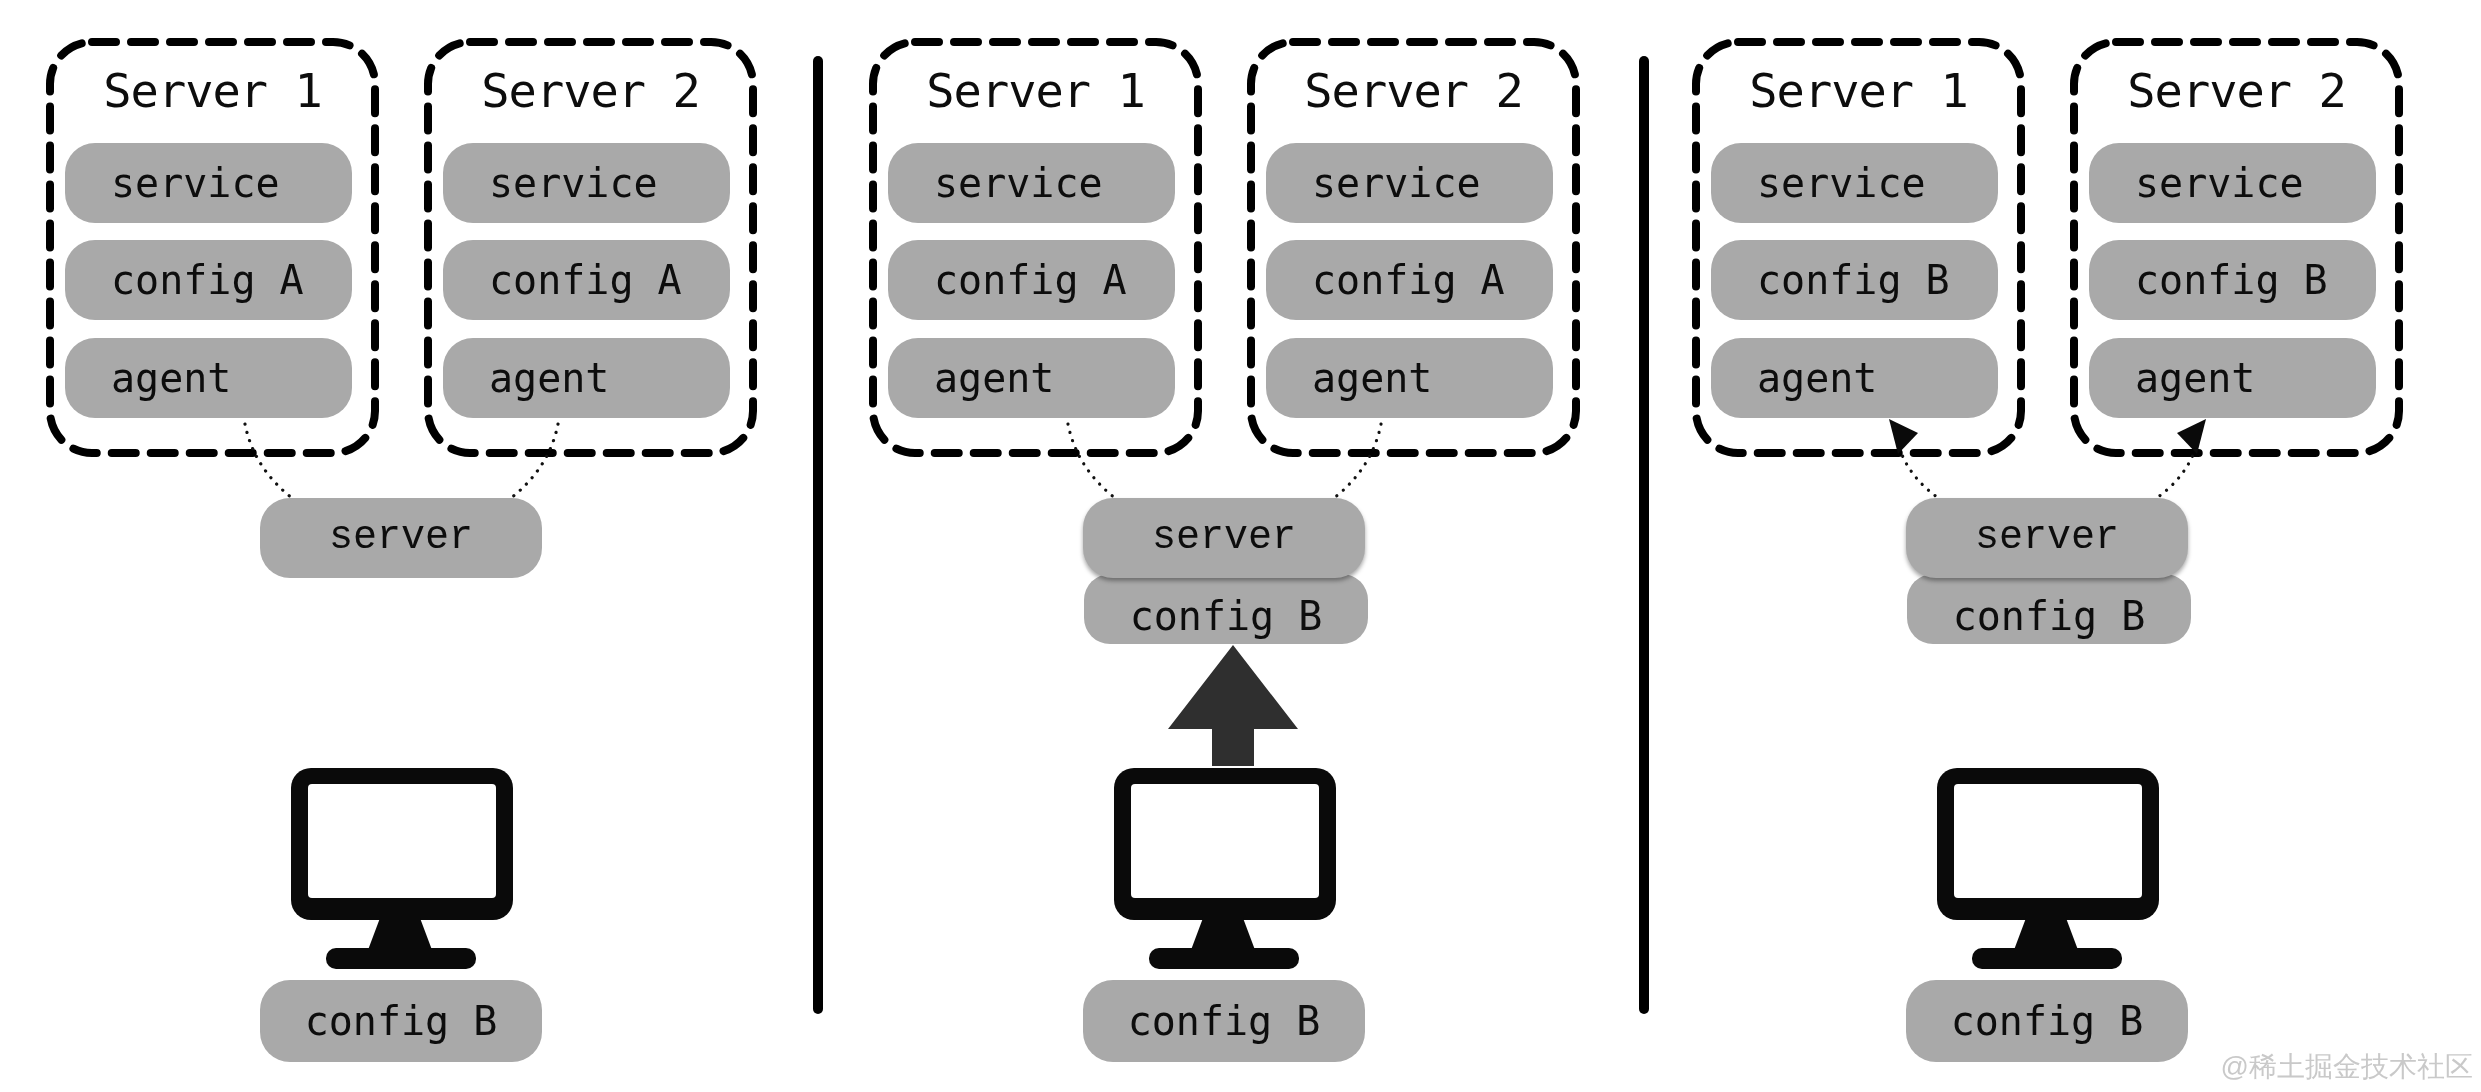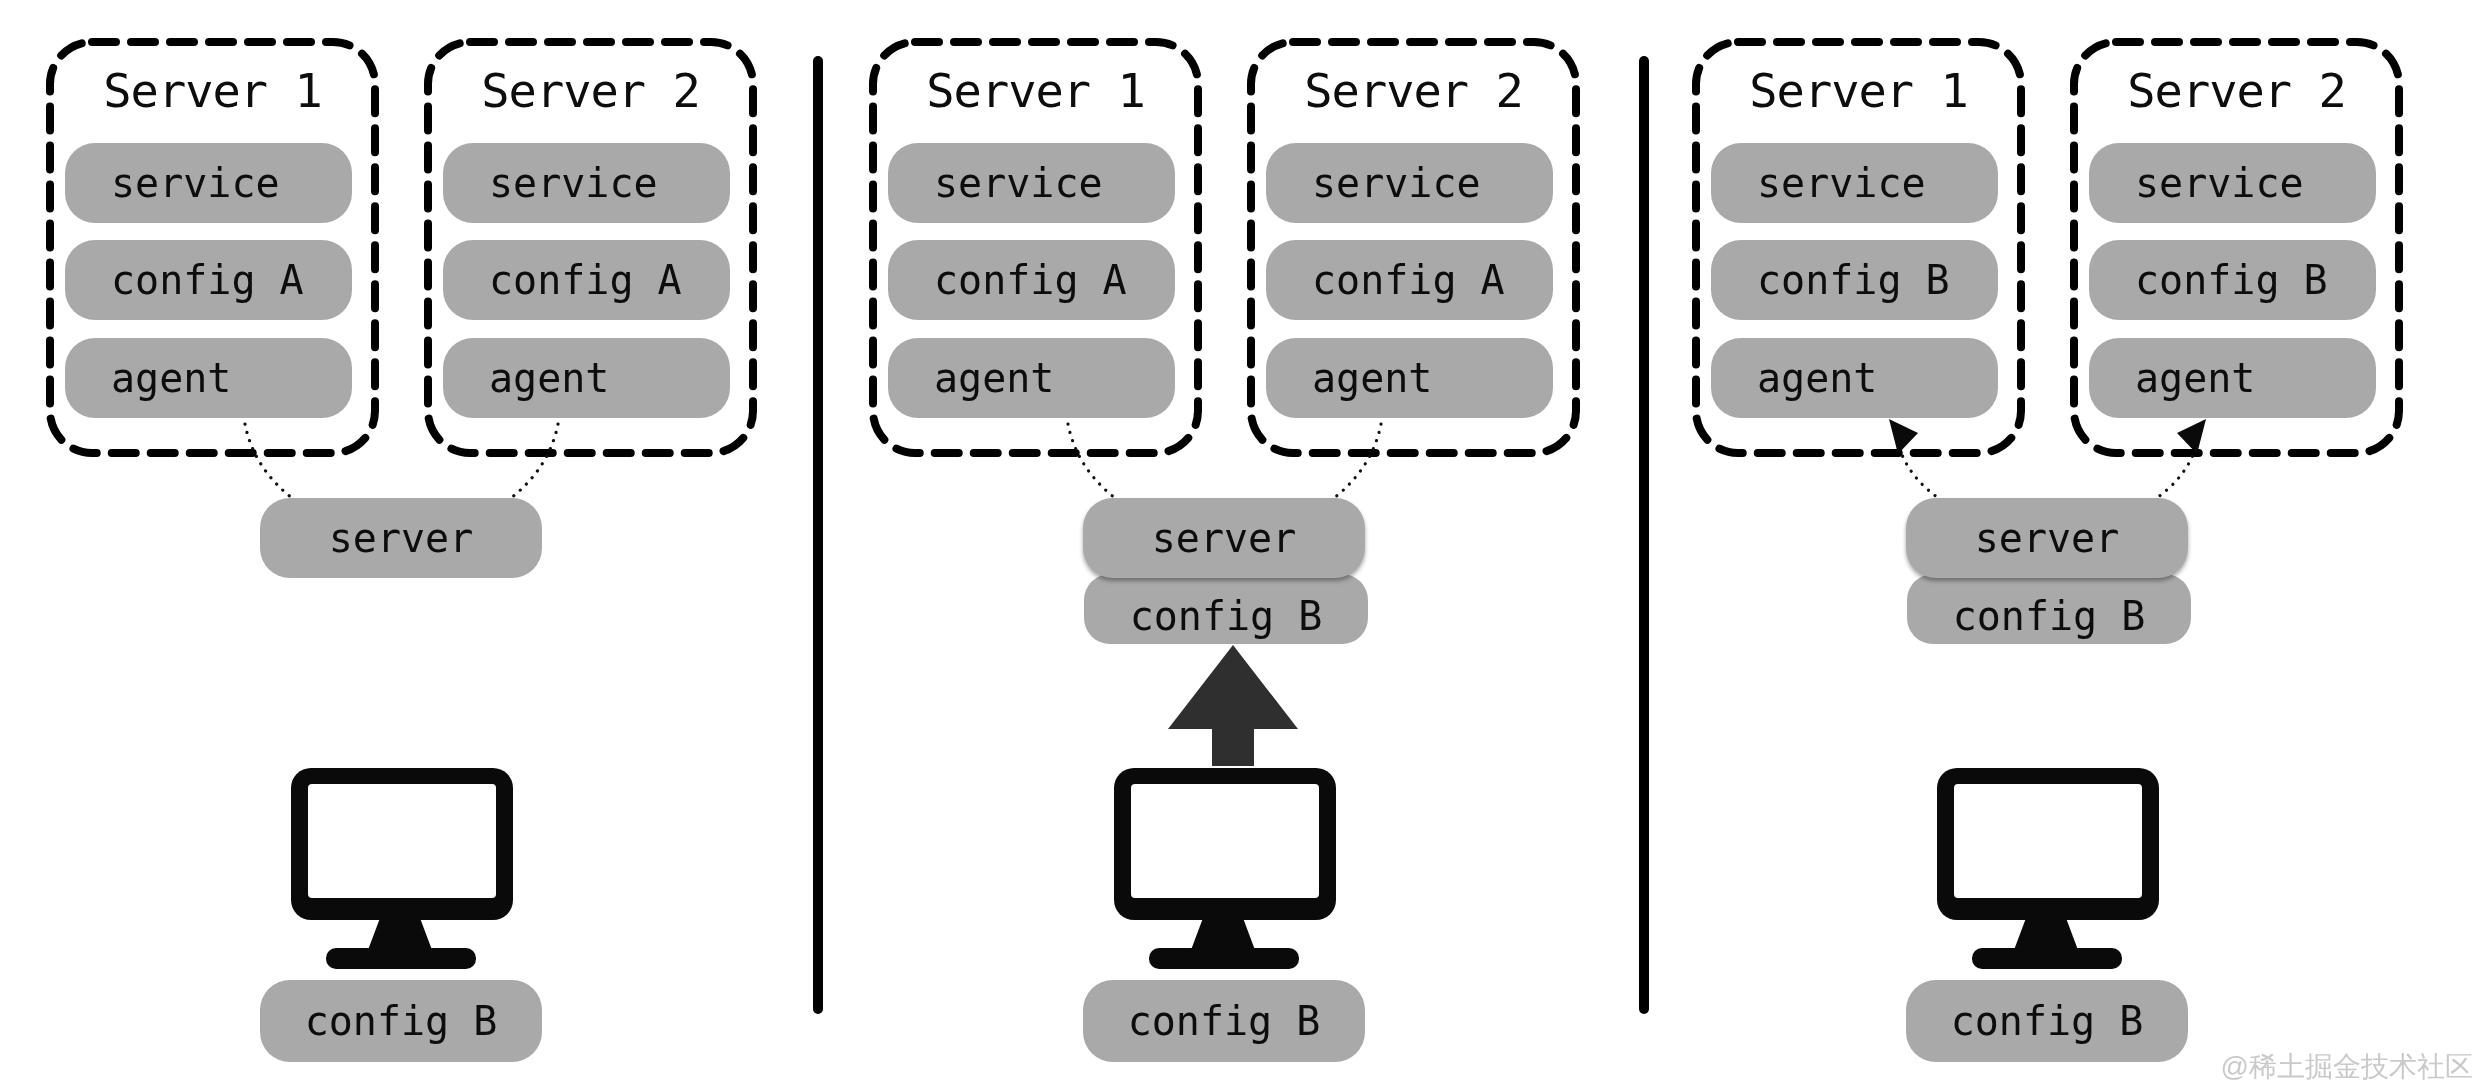--- a/index.html
+++ b/index.html
@@ -21,20 +21,21 @@
     position:absolute;width:287px;height:80px;line-height:80px;
     background:#a9a9a9;border-radius:30px;color:#0d0d0d;
     font-size:40px;padding-left:46px;box-sizing:border-box;
     white-space:nowrap;
   }
   .server-pill{
     position:absolute;left:260px;top:498px;width:282px;height:80px;line-height:80px;
     background:#a9a9a9;border-radius:30px;color:#0d0d0d;font-size:40px;
     text-align:center;z-index:3;box-shadow:0 3px 4px rgba(0,0,0,0.35);
     white-space:nowrap;
+    font-family:Liberation Mono, monospace;
   }
   .stacked-config{
     position:absolute;left:261px;top:574px;width:284px;height:70px;
     background:#a9a9a9;border-radius:26px;color:#0d0d0d;font-size:40px;
     text-align:center;line-height:84px;z-index:2;white-space:nowrap;
   }
   .bottom-pill{
     position:absolute;left:260px;top:980px;width:282px;height:82px;line-height:82px;
     background:#a9a9a9;border-radius:30px;color:#0d0d0d;font-size:40px;
     text-align:center;white-space:nowrap;

